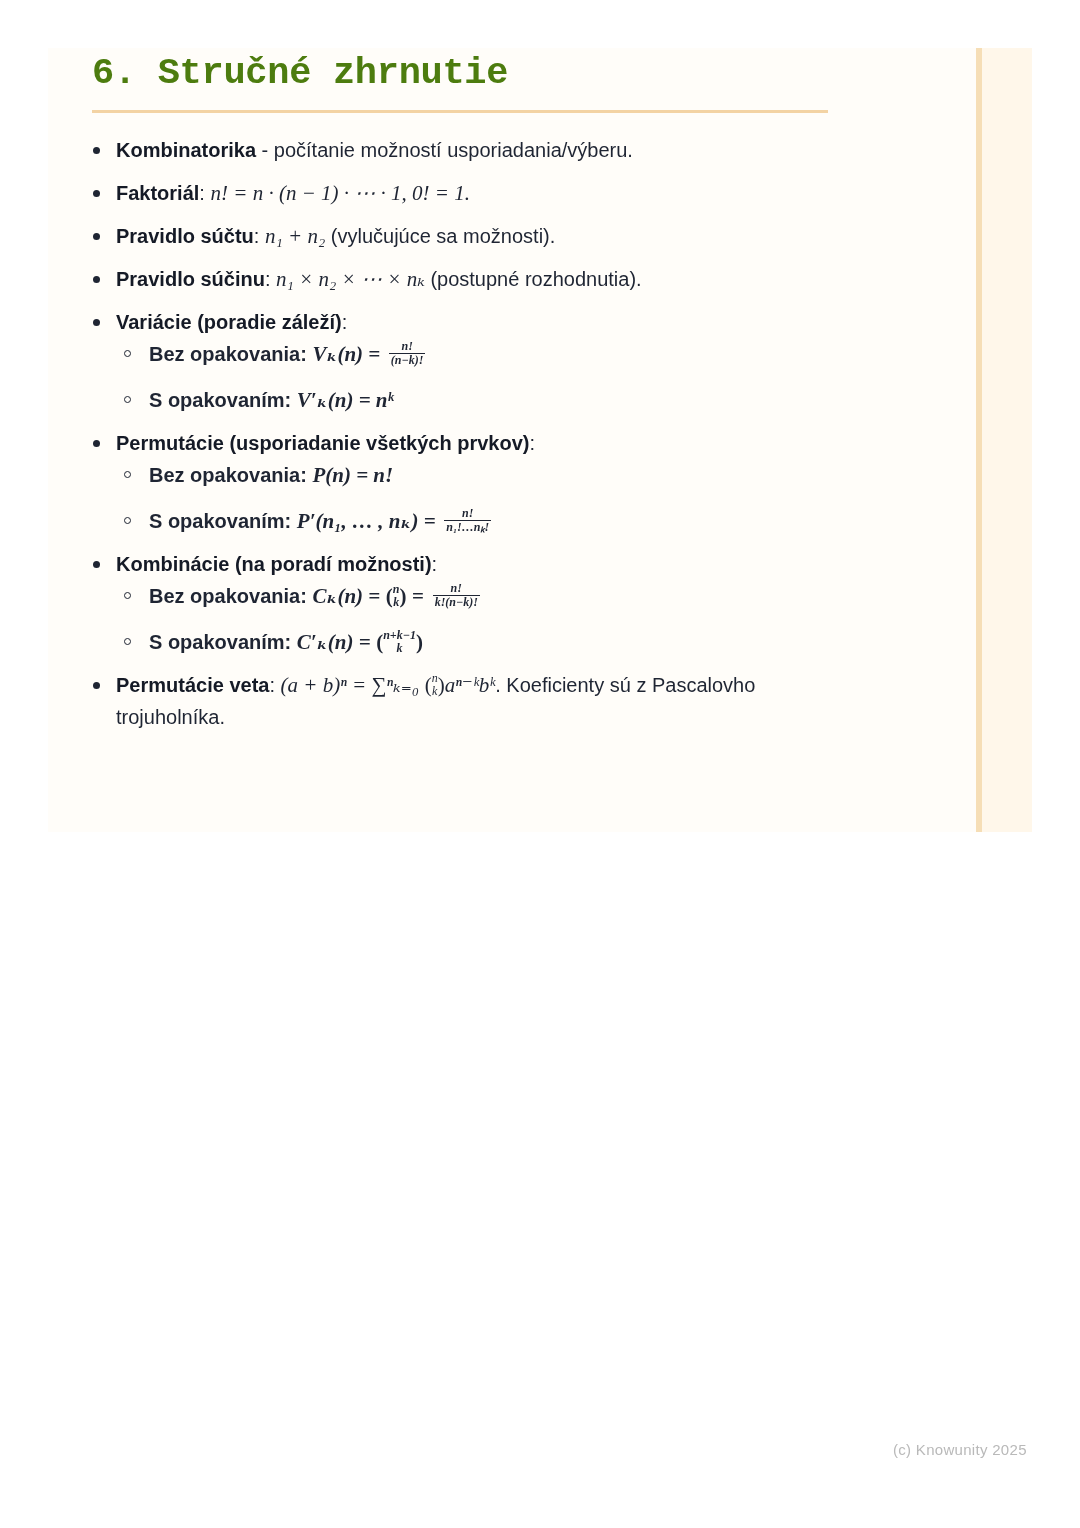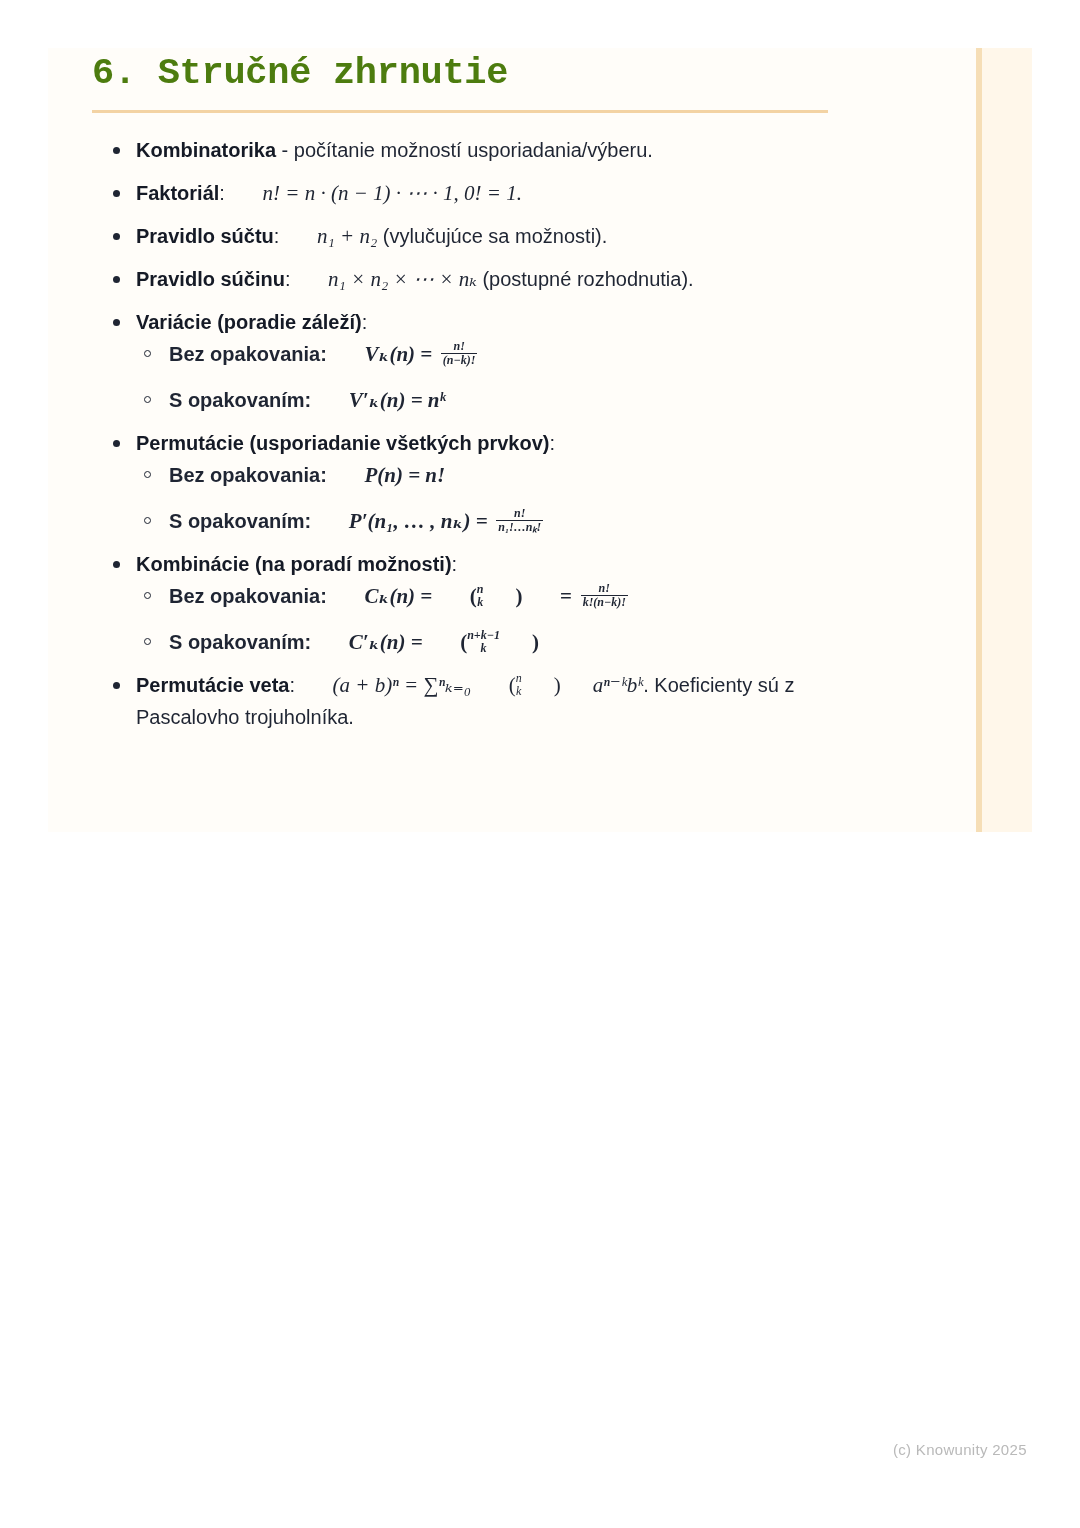--- a/index.html
+++ b/index.html
@@ -17,33 +17,33 @@
     border-left:6px solid #f6deb6;
     box-sizing:border-box;
   }
   .title {
     position:absolute; left:92px; top:52px; margin:0;
     font-size:37px; font-weight:bold; color:#4d7c0f; letter-spacing:-0.3px;font-family:Liberation Mono, monospace;
   }
   .title-rule {
     position:absolute; left:92px; top:110px; width:736px; height:3px; background:#f3d3a4;
   }
-  ul.main { position:absolute; left:108px; top:134px; margin:0; padding:0; list-style:none; width:700px; }
+  ul.main { position:absolute; left:88px; top:134px; margin:0; padding:0; list-style:none; width:700px; }
   ul.main > li { position:relative; padding-left:28px; font-size:20px; line-height:32px; margin-bottom:11px; }
   ul.main > li::before {
     content:""; position:absolute; left:5px; top:13px; width:7px; height:7px; border-radius:50%; background:#1f2533;
   }
   ul.sub { margin:0; padding:0; list-style:none;font-weight:bold; }
   ul.sub > li { position:relative; padding-left:33px; font-size:20px; line-height:32px; margin-bottom:14px; }
   ul.sub > li:last-child { margin-bottom:8px; }
   ul.sub > li::before {
     content:""; position:absolute; left:8px; top:12px; width:5px; height:5px; border-radius:50%; border:1.6px solid #1f2533;
   }
   b { font-weight:bold; color:#151a26; }
-  .m { font-family:"Liberation Serif", "DejaVu Serif", serif; font-size:21px;margin-left:32px; }
+  .m { font-family:"Liberation Serif", "DejaVu Serif", serif; font-size:21px; }
   .mi { font-family:"Liberation Serif", "DejaVu Serif", serif; font-style:italic; }
   .frac { display:inline-block; vertical-align:middle; text-align:center; font-family:"Liberation Serif", serif; font-style:italic; font-size:12px; line-height:13px; margin-left:3px; position:relative; top:-2px; }
   .frac .num { display:block; border-bottom:1px solid #1f2533; padding:0 2px; }
   .frac .den { display:block; padding:0 2px; }
   .binom { display:inline-block; vertical-align:middle; text-align:center; font-family:"Liberation Serif", serif; font-style:italic; font-size:12px; line-height:13px; position:relative; top:-2px; }
   .binom span { display:block; }
   .footer {
     position:absolute; left:893px; top:1441px; font-size:15px; color:#b9b9b9; letter-spacing:0.3px;
   }
 </style>

